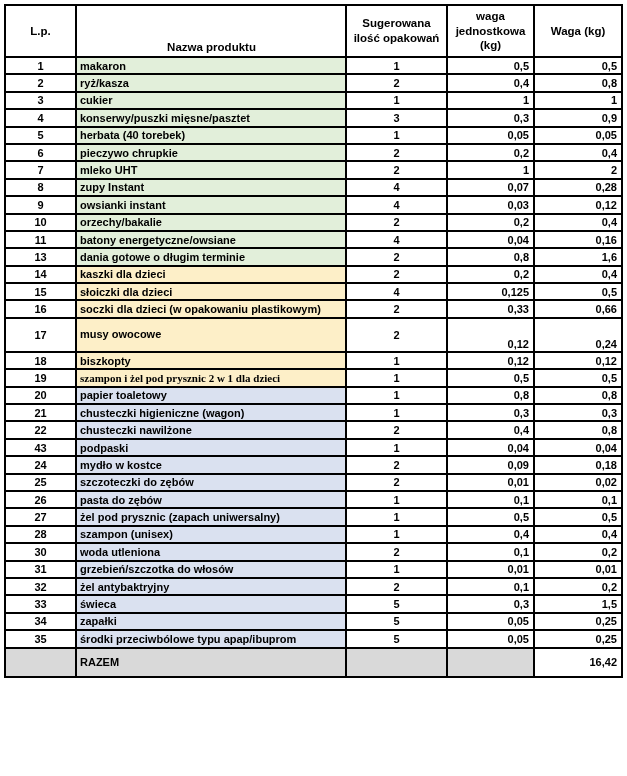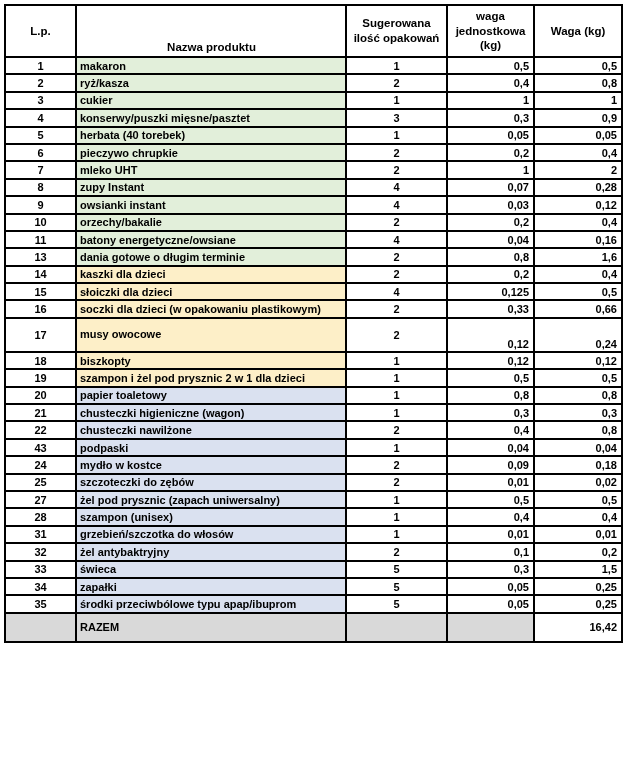--- a/index.html
+++ b/index.html
@@ -213,21 +213,21 @@
         </tr>
         <tr>
           <td class="c-lp">18</td>
           <td class="c-name" style="background: rgb(253, 239, 200);">biszkopty</td>
           <td class="c-qty">1</td>
           <td class="c-num">0,12</td>
           <td class="c-num">0,12</td>
         </tr>
         <tr>
           <td class="c-lp">19</td>
-          <td class="c-name" style="background: rgb(253, 239, 200);">szampon i żel pod prysznic 2 w 1 dla dzieci</td>
+          <td class="c-name" style="background: rgb(253, 239, 200); font-family: Liberation Serif, serif;">szampon i żel pod prysznic 2 w 1 dla dzieci</td>
           <td class="c-qty">1</td>
           <td class="c-num">0,5</td>
           <td class="c-num">0,5</td>
         </tr>
         <tr>
           <td class="c-lp">20</td>
           <td class="c-name" style="background: rgb(218, 225, 240);">papier toaletowy</td>
           <td class="c-qty">1</td>
           <td class="c-num">0,8</td>
           <td class="c-num">0,8</td>
@@ -261,32 +261,46 @@
           <td class="c-num">0,18</td>
         </tr>
         <tr>
           <td class="c-lp">25</td>
           <td class="c-name" style="background: rgb(218, 225, 240);">szczoteczki do zębów</td>
           <td class="c-qty">2</td>
           <td class="c-num">0,01</td>
           <td class="c-num">0,02</td>
         </tr>
         <tr>
+          <td class="c-lp">26</td>
+          <td class="c-name" style="background: rgb(218, 225, 240);">pasta do zębów</td>
+          <td class="c-qty">1</td>
+          <td class="c-num">0,1</td>
+          <td class="c-num">0,1</td>
+        </tr>
+        <tr>
           <td class="c-lp">27</td>
           <td class="c-name" style="background: rgb(218, 225, 240);">żel pod prysznic (zapach uniwersalny)</td>
           <td class="c-qty">1</td>
           <td class="c-num">0,5</td>
           <td class="c-num">0,5</td>
         </tr>
         <tr>
           <td class="c-lp">28</td>
           <td class="c-name" style="background: rgb(218, 225, 240);">szampon (unisex)</td>
           <td class="c-qty">1</td>
           <td class="c-num">0,4</td>
           <td class="c-num">0,4</td>
+        </tr>
+        <tr>
+          <td class="c-lp">30</td>
+          <td class="c-name" style="background: rgb(218, 225, 240);">woda utleniona</td>
+          <td class="c-qty">2</td>
+          <td class="c-num">0,1</td>
+          <td class="c-num">0,2</td>
         </tr>
         <tr>
           <td class="c-lp">31</td>
           <td class="c-name" style="background: rgb(218, 225, 240);">grzebień/szczotka do włosów</td>
           <td class="c-qty">1</td>
           <td class="c-num">0,01</td>
           <td class="c-num">0,01</td>
         </tr>
         <tr>
           <td class="c-lp">32</td>

